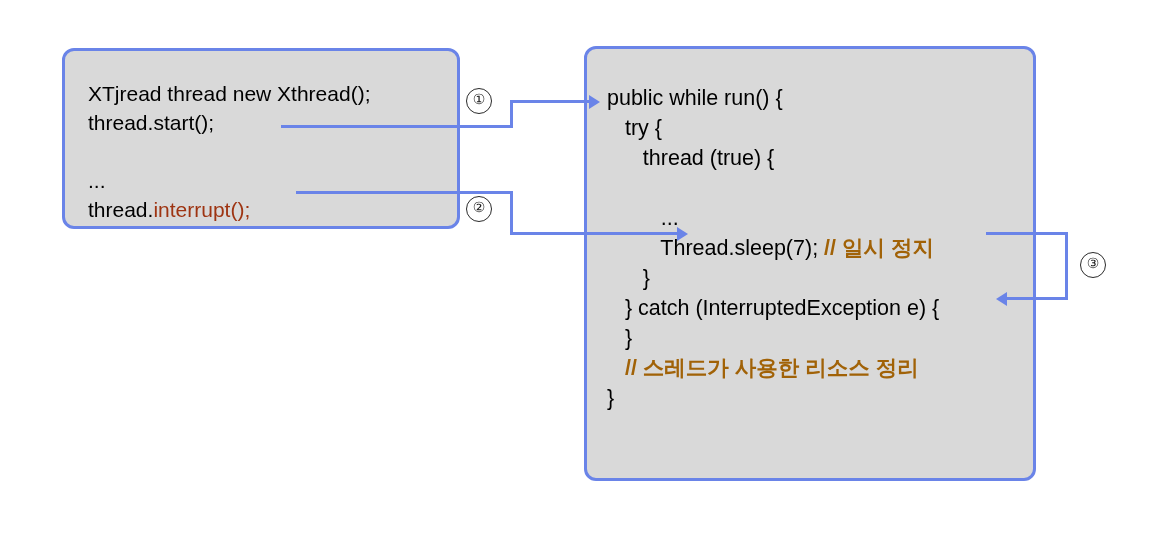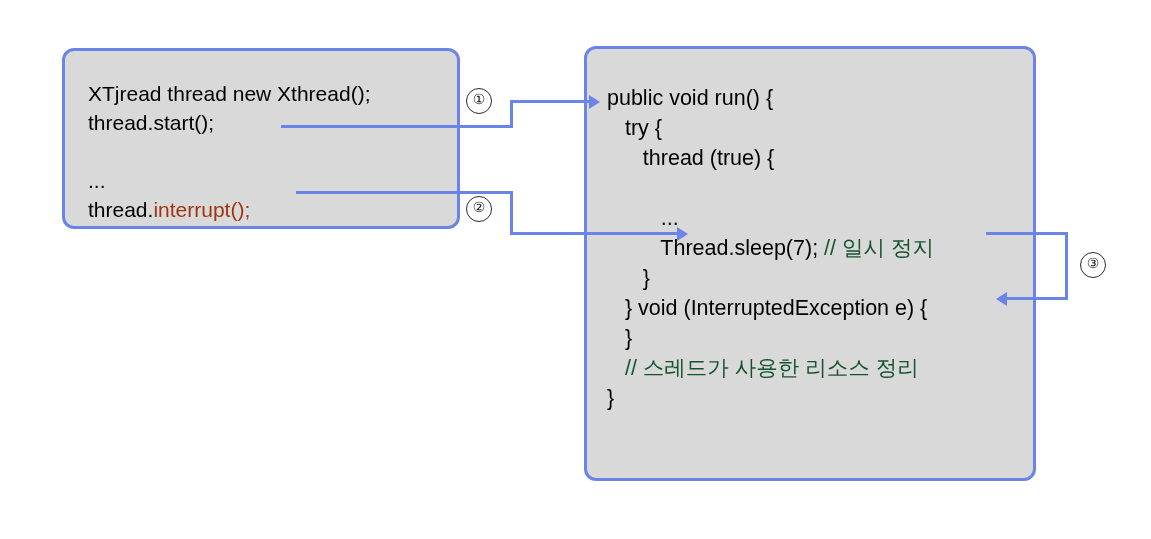--- a/index.html
+++ b/index.html
@@ -49,21 +49,21 @@
     font-size: 21px;
     line-height: 29px;
   }
   #code-right {
     left: 607px;
     top: 83px;
     font-size: 21.5px;
     line-height: 30px;
   }
   .tok-red   { color: #9e3412; }
-  .tok-green { color: #14532d; font-weight: 400; }
+  .tok-green { color: #a16207; font-weight: 700; }
 
   
   .ln {
     position: absolute;
     background: #6a84e8;
   }
   .h { height: 3px; }
   .v { width: 3px; }
 
   
@@ -106,28 +106,28 @@
   <div class="panel" id="panel-left"></div>
 
   <div class="code-block" id="code-left"><span>XTjread thread new Xthread();</span>
 <span>thread.start();</span>
 
 <span>...</span>
 <span>thread.</span><span class="tok-red">interrupt();</span></div>
 
   <div class="panel" id="panel-right"></div>
 
-  <div class="code-block" id="code-right"><span>public void run() {</span>
+  <div class="code-block" id="code-right"><span>public while run() {</span>
 <span>   try {</span>
 <span>      thread (true) {</span>
 
 <span>         ...</span>
 <span>         Thread.sleep(7); </span><span class="tok-green">// 일시 정지</span>
 <span>      }</span>
-<span>   } void (InterruptedException e) {</span>
+<span>   } catch (InterruptedException e) {</span>
 <span>   }</span>
 <span class="tok-green">   // 스레드가 사용한 리소스 정리</span>
 <span>}</span></div>
 
   <div class="ln h" style="left:281px; top:125px; width:232px;"></div>
   <div class="ln v" style="left:510px; top:100px; height:28px;"></div>
   <div class="ln h" style="left:510px; top:100px; width:82px;"></div>
   <div class="arrow arrow-right" style="left:589px; top:94.5px;"></div>
   <div class="step" style="left:466px; top:88px;">①</div>
 

